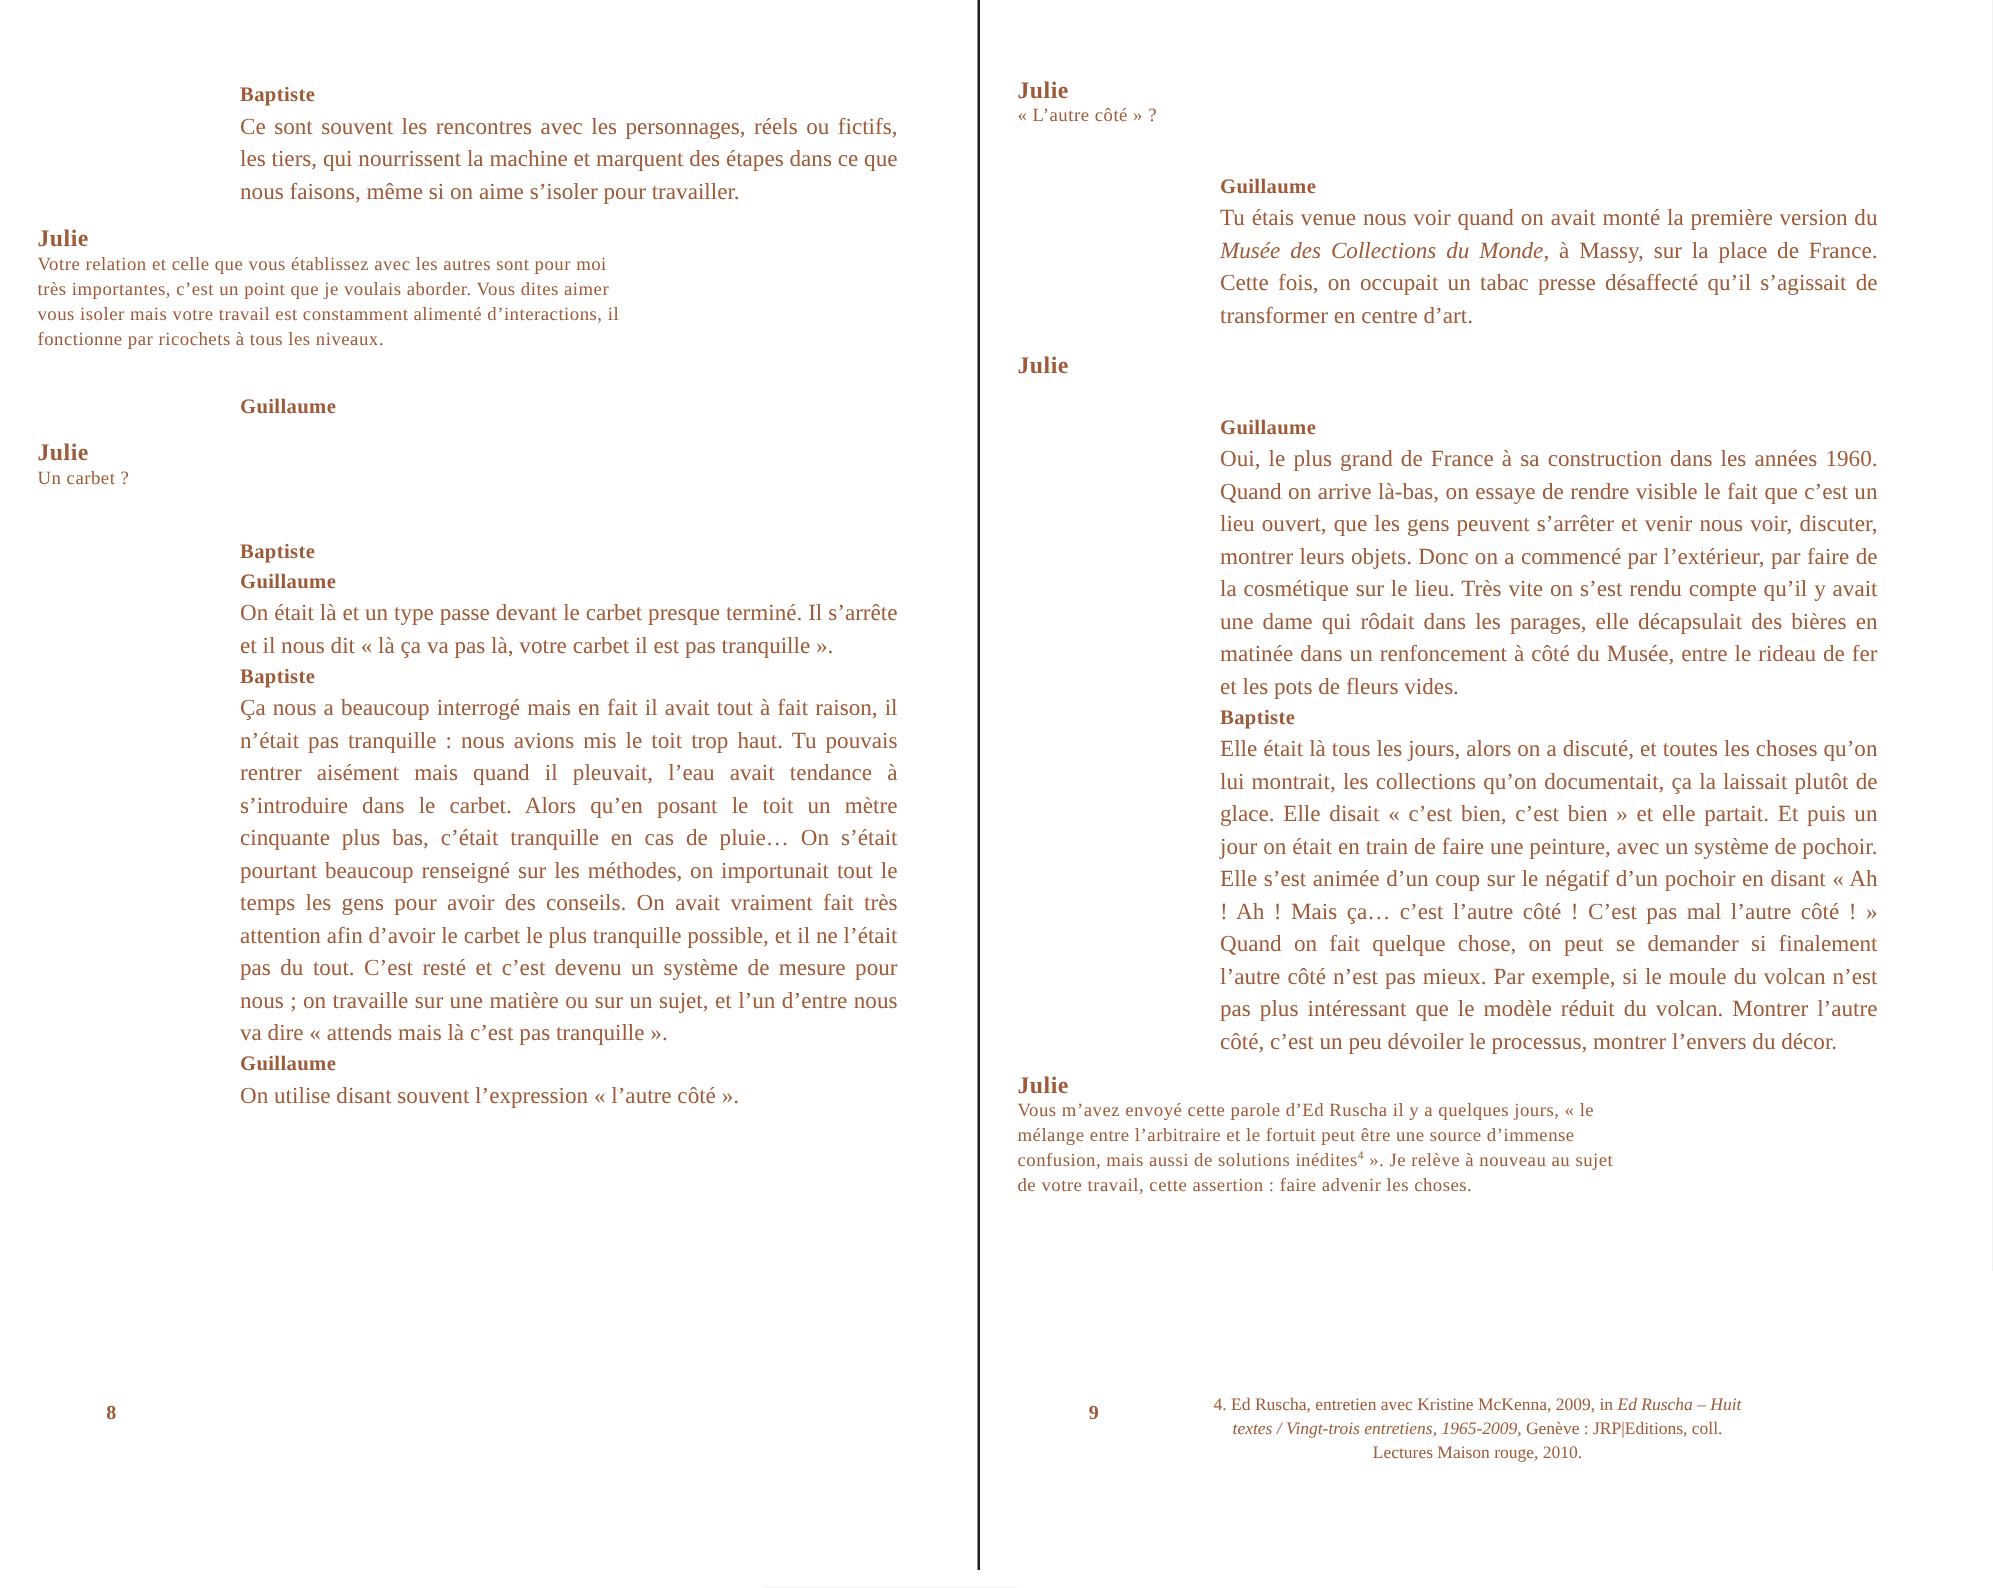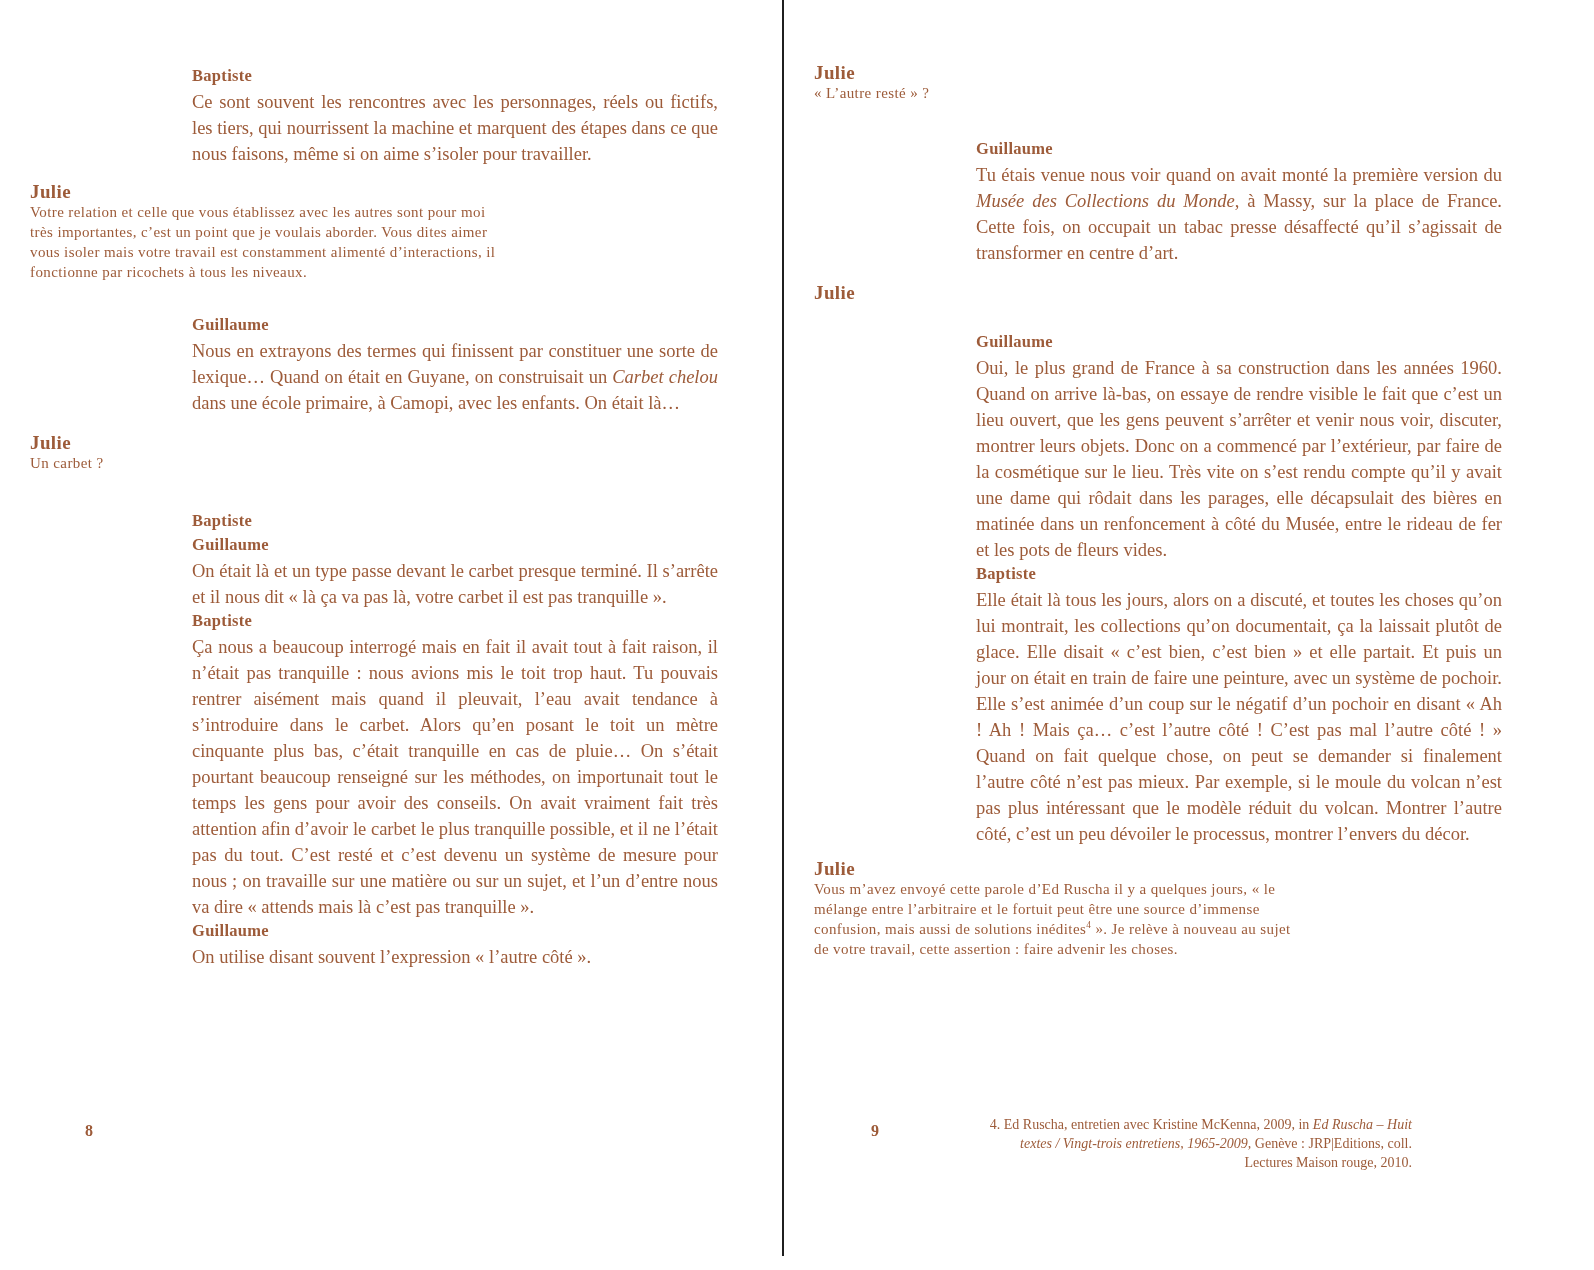--- a/index.html
+++ b/index.html
@@ -45,22 +45,22 @@
   .block.margin .speaker{font-size:19px;line-height:20px;letter-spacing:0.4px;}
   .text i{}
   .text sup{font-size:0.62em;vertical-align:super;line-height:0;}
   .page-number{
     position:absolute;top:1122px;
     font-weight:bold;font-size:16px;
   }
   #page-left .page-number{left:85px;}
   #page-right .page-number{left:87px;}
   .footnote{
-    position:absolute;left:192px;top:1115px;width:436px;
-    font-size:14px;line-height:19px;text-align:right;
+    position:absolute;left:180px;top:1115px;width:436px;
+    font-size:14px;line-height:19px;text-align:center;
   }
   .footnote i{font-style:italic;}
 </style>
 </head>
 <body>
 
 <div id="spread">
   <div id="divider"></div>
 
   <div id="page-left" class="page">
@@ -68,21 +68,20 @@
         <div class="block indent">
           <div class="speaker">Baptiste</div>
           <div class="text"><span>Ce sont souvent les rencontres avec les personnages, réels ou fictifs, les tiers, qui nourrissent la machine et marquent des étapes dans ce que nous faisons, même si on aime s’isoler pour travailler.</span></div>
         </div>
         <div class="block margin" style="margin-top: 15px;">
           <div class="speaker">Julie</div>
           <div class="text"><span>Votre relation et celle que vous établissez avec les autres sont pour moi très importantes, c’est un point que je voulais aborder. Vous dites aimer vous isoler mais votre travail est constamment alimenté d’interactions, il fonctionne par ricochets à tous les niveaux.</span></div>
         </div>
         <div class="block indent" style="margin-top: 32px;">
           <div class="speaker">Guillaume</div>
-          <div class="text"><span>Nous en extrayons des termes qui finissent par constituer une sorte de lexique… Quand on était en Guyane, on construisait un </span><i>Carbet chelou</i><span> dans une école primaire, à Camopi, avec les enfants. On était là…</span></div>
         </div>
         <div class="block margin" style="margin-top: 17px;">
           <div class="speaker">Julie</div>
           <div class="text"><span>Un carbet ?</span></div>
         </div>
         <div class="block indent" style="margin-top: 37px;">
           <div class="speaker">Baptiste</div>
         </div>
         <div class="block indent">
           <div class="speaker">Guillaume</div>
@@ -97,21 +96,21 @@
           <div class="text"><span>On utilise disant souvent l’expression « l’autre côté ».</span></div>
         </div>
       </div>
     <div class="page-number">8</div>
   </div>
 
   <div id="page-right" class="page">
     <div class="blocks">
         <div class="block margin">
           <div class="speaker">Julie</div>
-          <div class="text"><span>« L’autre resté » ?</span></div>
+          <div class="text"><span>« L’autre côté » ?</span></div>
         </div>
         <div class="block indent" style="margin-top: 35px;">
           <div class="speaker">Guillaume</div>
           <div class="text"><span>Tu étais venue nous voir quand on avait monté la première version du </span><i>Musée des Collections du Monde</i><span>, à Massy, sur la place de France. Cette fois, on occupait un tabac presse désaffecté qu’il s’agissait de transformer en centre d’art.</span></div>
         </div>
         <div class="block margin" style="margin-top: 17px;">
           <div class="speaker">Julie</div>
         </div>
         <div class="block indent" style="margin-top: 28px;">
           <div class="speaker">Guillaume</div>

